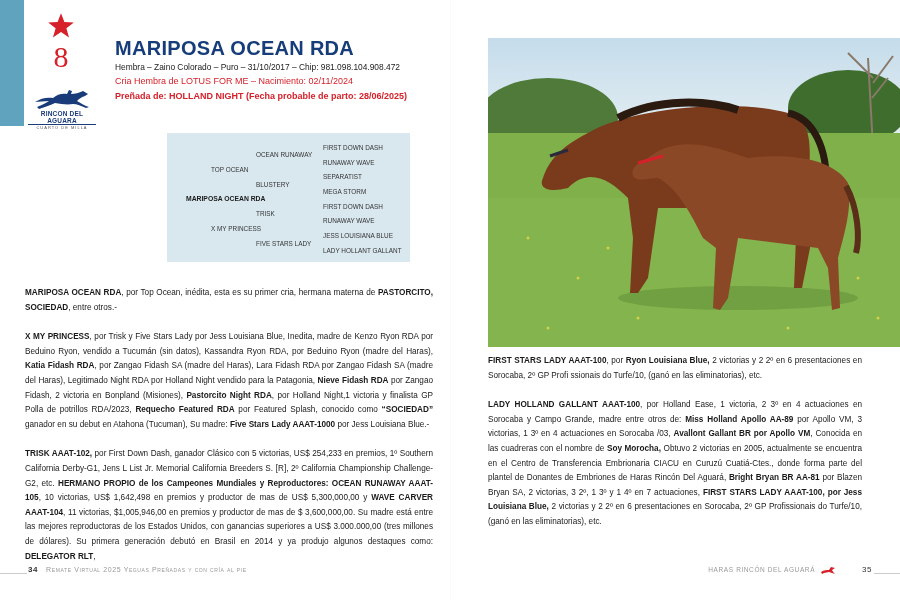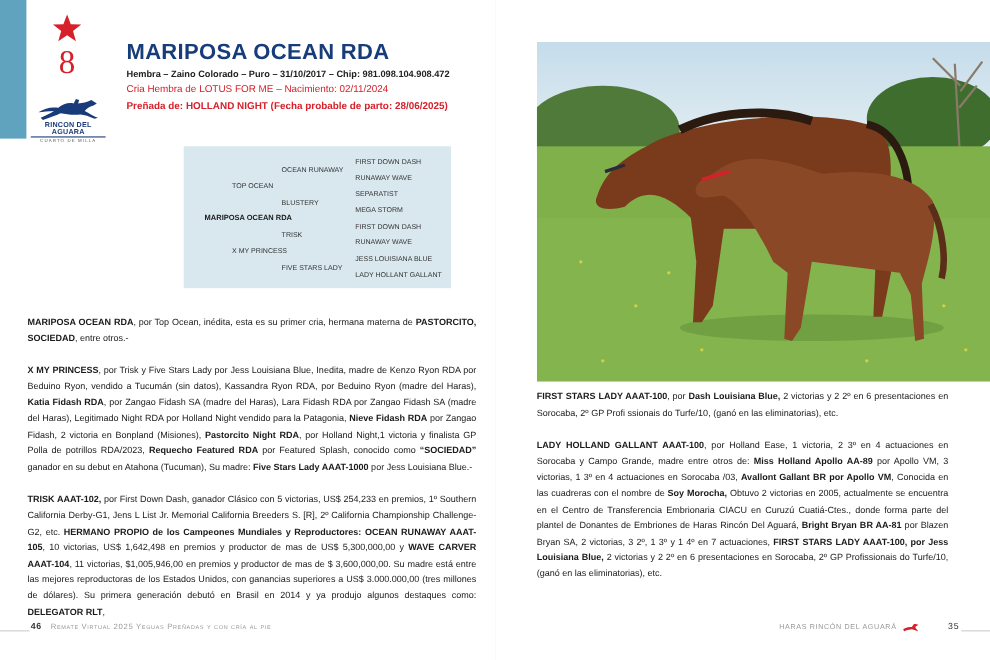--- a/index.html
+++ b/index.html
@@ -5,21 +5,21 @@
   html,body{margin:0;padding:0;}
   body{width:900px;height:600px;background:#fff;position:relative;overflow:hidden;font-family:"Liberation Sans",sans-serif;color:#1a1a1a;}
   .side-bar{position:absolute;left:0;top:0;width:24px;height:126px;background:#5fa3bf;}
   .star{position:absolute;left:47px;top:12px;width:28px;height:28px;}
   .lot-num{position:absolute;left:40px;top:40px;width:42px;text-align:center;font-family:"Liberation Serif",serif;font-size:30px;color:#d6202a;line-height:34px;}
   .logo{position:absolute;left:28px;top:88px;width:68px;}
   .logo svg{display:block;margin:0 auto;}
   .logo-name{font-size:6.5px;font-weight:bold;color:#1a3b7a;text-align:center;border-bottom:1px solid #1a3b7a;letter-spacing:0.2px;}
   .logo-sub{font-size:4px;color:#555;text-align:center;letter-spacing:1px;}
   .title{position:absolute;left:115px;top:37px;font-size:20px;font-weight:bold;color:#163d7a;letter-spacing:0.3px;}
-  .line1{position:absolute;left:115px;top:62px;font-size:8.4px;font-weight:bold;color:#222;}
+  .line1{position:absolute;left:115px;top:62px;font-size:8.4px;font-weight:normal;color:#222;}
   .line2{position:absolute;left:115px;top:76px;font-size:9px;font-weight:normal;color:#d6202a;}
   .line3{position:absolute;left:115px;top:91px;font-size:9px;font-weight:bold;color:#d6202a;}
   .pedigree{position:absolute;left:167px;top:133px;width:243px;height:129px;background:#d9e8ef;font-size:6.4px;color:#333;}
   .pedigree span{position:absolute;white-space:nowrap;}
   .ped-main{font-weight:bold;color:#1a1a1a;font-size:6.8px;}
   .body-left{position:absolute;left:25px;top:286px;width:408px;font-size:8.2px;line-height:14.6px;text-align:justify;}
   .body-right{position:absolute;left:488px;top:354px;width:374px;font-size:8.2px;line-height:14.6px;text-align:justify;}
   p{margin:0 0 15px 0;}
   b{font-weight:bold;}
   .photo{position:absolute;left:488px;top:38px;width:412px;height:309px;overflow:hidden;}
@@ -115,27 +115,27 @@
     <g fill="#8a4826">
       <path d="M160,120 C190,95 230,110 260,120 C300,115 345,120 360,145 C365,170 355,200 350,220 L352,270 L344,272 L340,230 L330,210 L250,200 L240,260 L232,272 L225,270 L228,210 L215,200 C205,180 190,150 170,140 C160,140 150,145 145,138 C142,130 150,125 160,120 Z"></path>
     </g>
     <path d="M358,148 C370,170 372,200 368,215" stroke="#5a2e18" stroke-width="6" fill="none"></path>
     <path d="M62,118 L80,112" stroke="#2a2a3a" stroke-width="3"></path>
     <path d="M150,125 L175,118" stroke="#d6202a" stroke-width="3"></path>
   </svg>
 </div>
 
 <div class="body-right">
-  <p><b>FIRST STARS LADY AAAT-100</b><span>, por </span><b>Dash Louisiana Blue,</b><span> 2 victorias y 2 2º en 6 presentaciones en Sorocaba, 2º GP Profi ssionais do Turfe/10, (ganó en las eliminatorias), etc.</span></p>
+  <p><b>FIRST STARS LADY AAAT-100</b><span>, por </span><b>Ryon Louisiana Blue,</b><span> 2 victorias y 2 2º en 6 presentaciones en Sorocaba, 2º GP Profi ssionais do Turfe/10, (ganó en las eliminatorias), etc.</span></p>
   <p><b>LADY HOLLAND GALLANT AAAT-100</b><span>, por Holland Ease, 1 victoria, 2 3º en 4 actuaciones en Sorocaba y Campo Grande, madre entre otros de: </span><b>Miss Holland Apollo AA-89</b><span> por Apollo VM, 3 victorias, 1 3º en 4 actuaciones en Sorocaba /03, </span><b>Avallont Gallant BR por Apollo VM</b><span>, Conocida en las cuadreras con el nombre de </span><b>Soy Morocha,</b><span> Obtuvo 2 victorias en 2005, actualmente se encuentra en el Centro de Transferencia Embrionaria CIACU en Curuzú Cuatiá-Ctes., donde forma parte del plantel de Donantes de Embriones de Haras Rincón Del Aguará, </span><b>Bright Bryan BR AA-81</b><span> por Blazen Bryan SA, 2 victorias, 3 2º, 1 3º y 1 4º en 7 actuaciones, </span><b>FIRST STARS LADY AAAT-100, por Jess Louisiana Blue,</b><span> 2 victorias y 2 2º en 6 presentaciones en Sorocaba, 2º GP Profissionais do Turfe/10, (ganó en las eliminatorias), etc.</span></p>
 </div>
 
 <div class="footer-line-l"></div>
 <div class="footer-left">
-  <span class="pg">46</span><span style="font-variant:small-caps;">Remate Virtual 2025 Yeguas Preñadas y con cría al pie</span>
+  <span class="pg">34</span><span style="font-variant:small-caps;">Remate Virtual 2025 Yeguas Preñadas y con cría al pie</span>
 </div>
 <div class="footer-right">
   <span>HARAS RINCÓN DEL AGUARÁ</span>
   <svg width="14" height="7" viewBox="0 0 14 7" style="margin-left:4px;vertical-align:middle;">
     <path d="M0,5 C3,3 6,3 8,3 L10,0 L14,1 L11,3 C12,5 13,6 14,7 L11,6 L8,5 L3,6 L1,7 Z" fill="#d6202a"></path>
   </svg>
   <span class="pg">35</span>
 </div>
 <div class="footer-line-r"></div>
 

